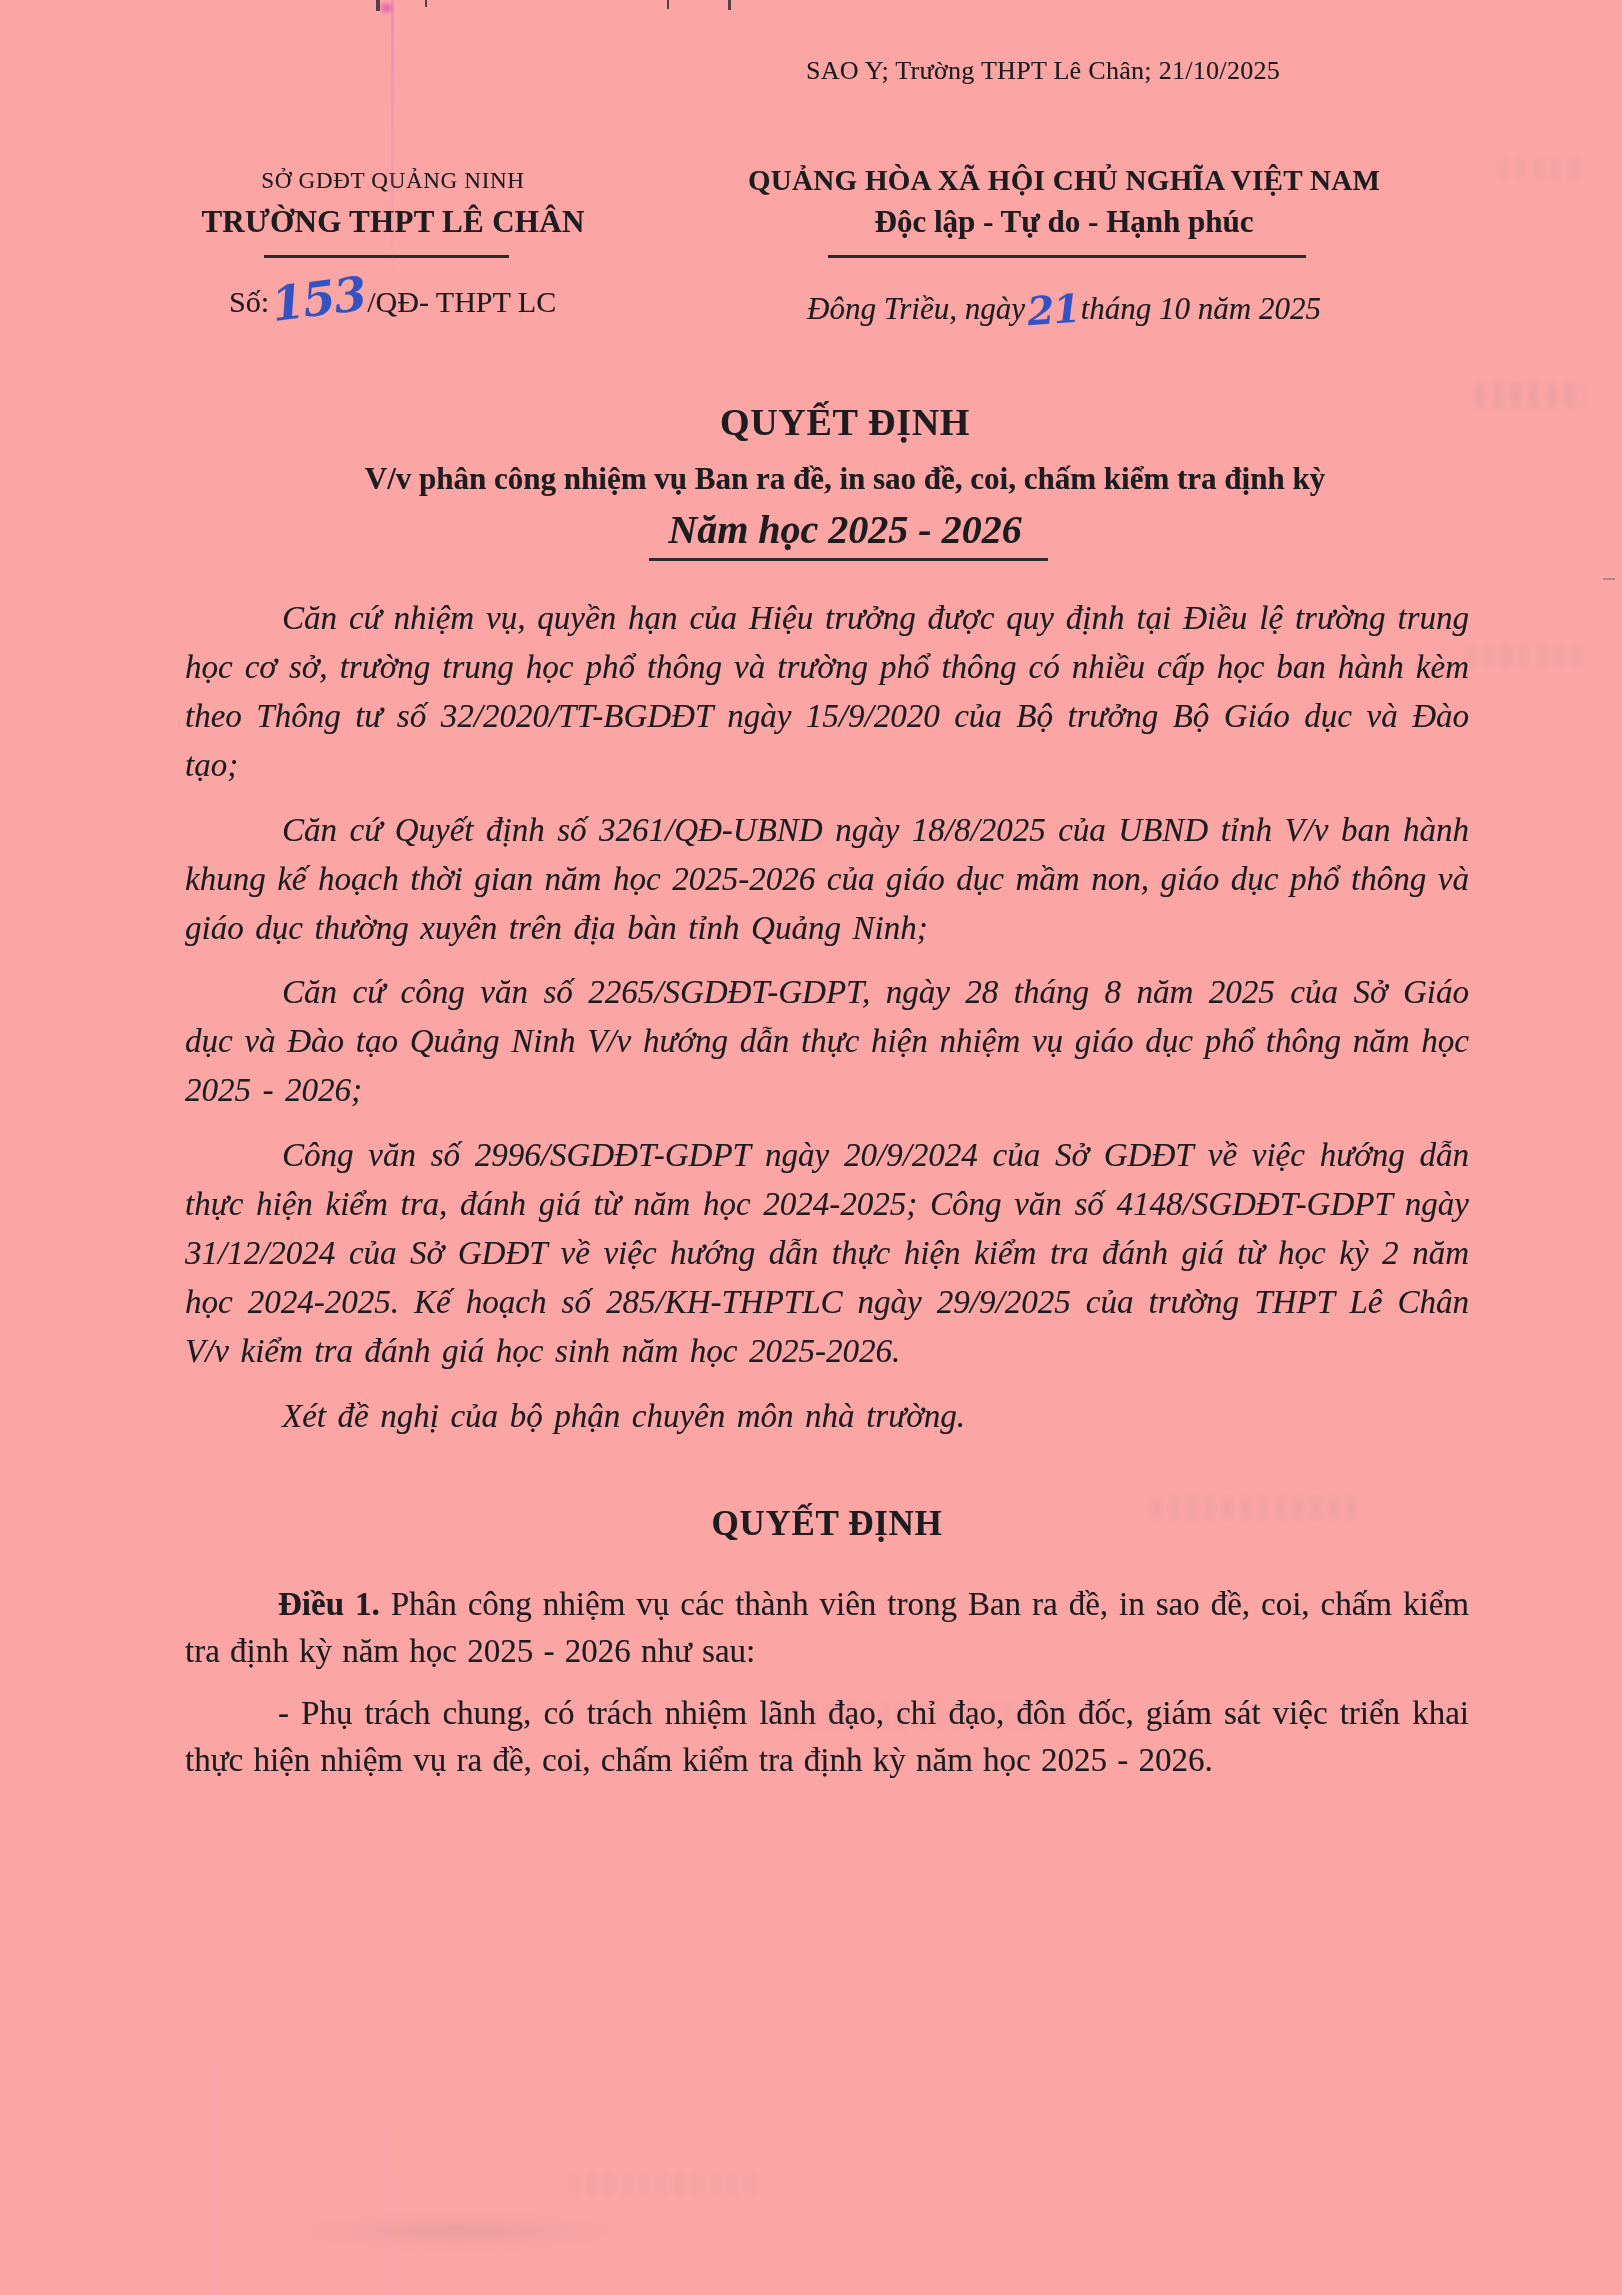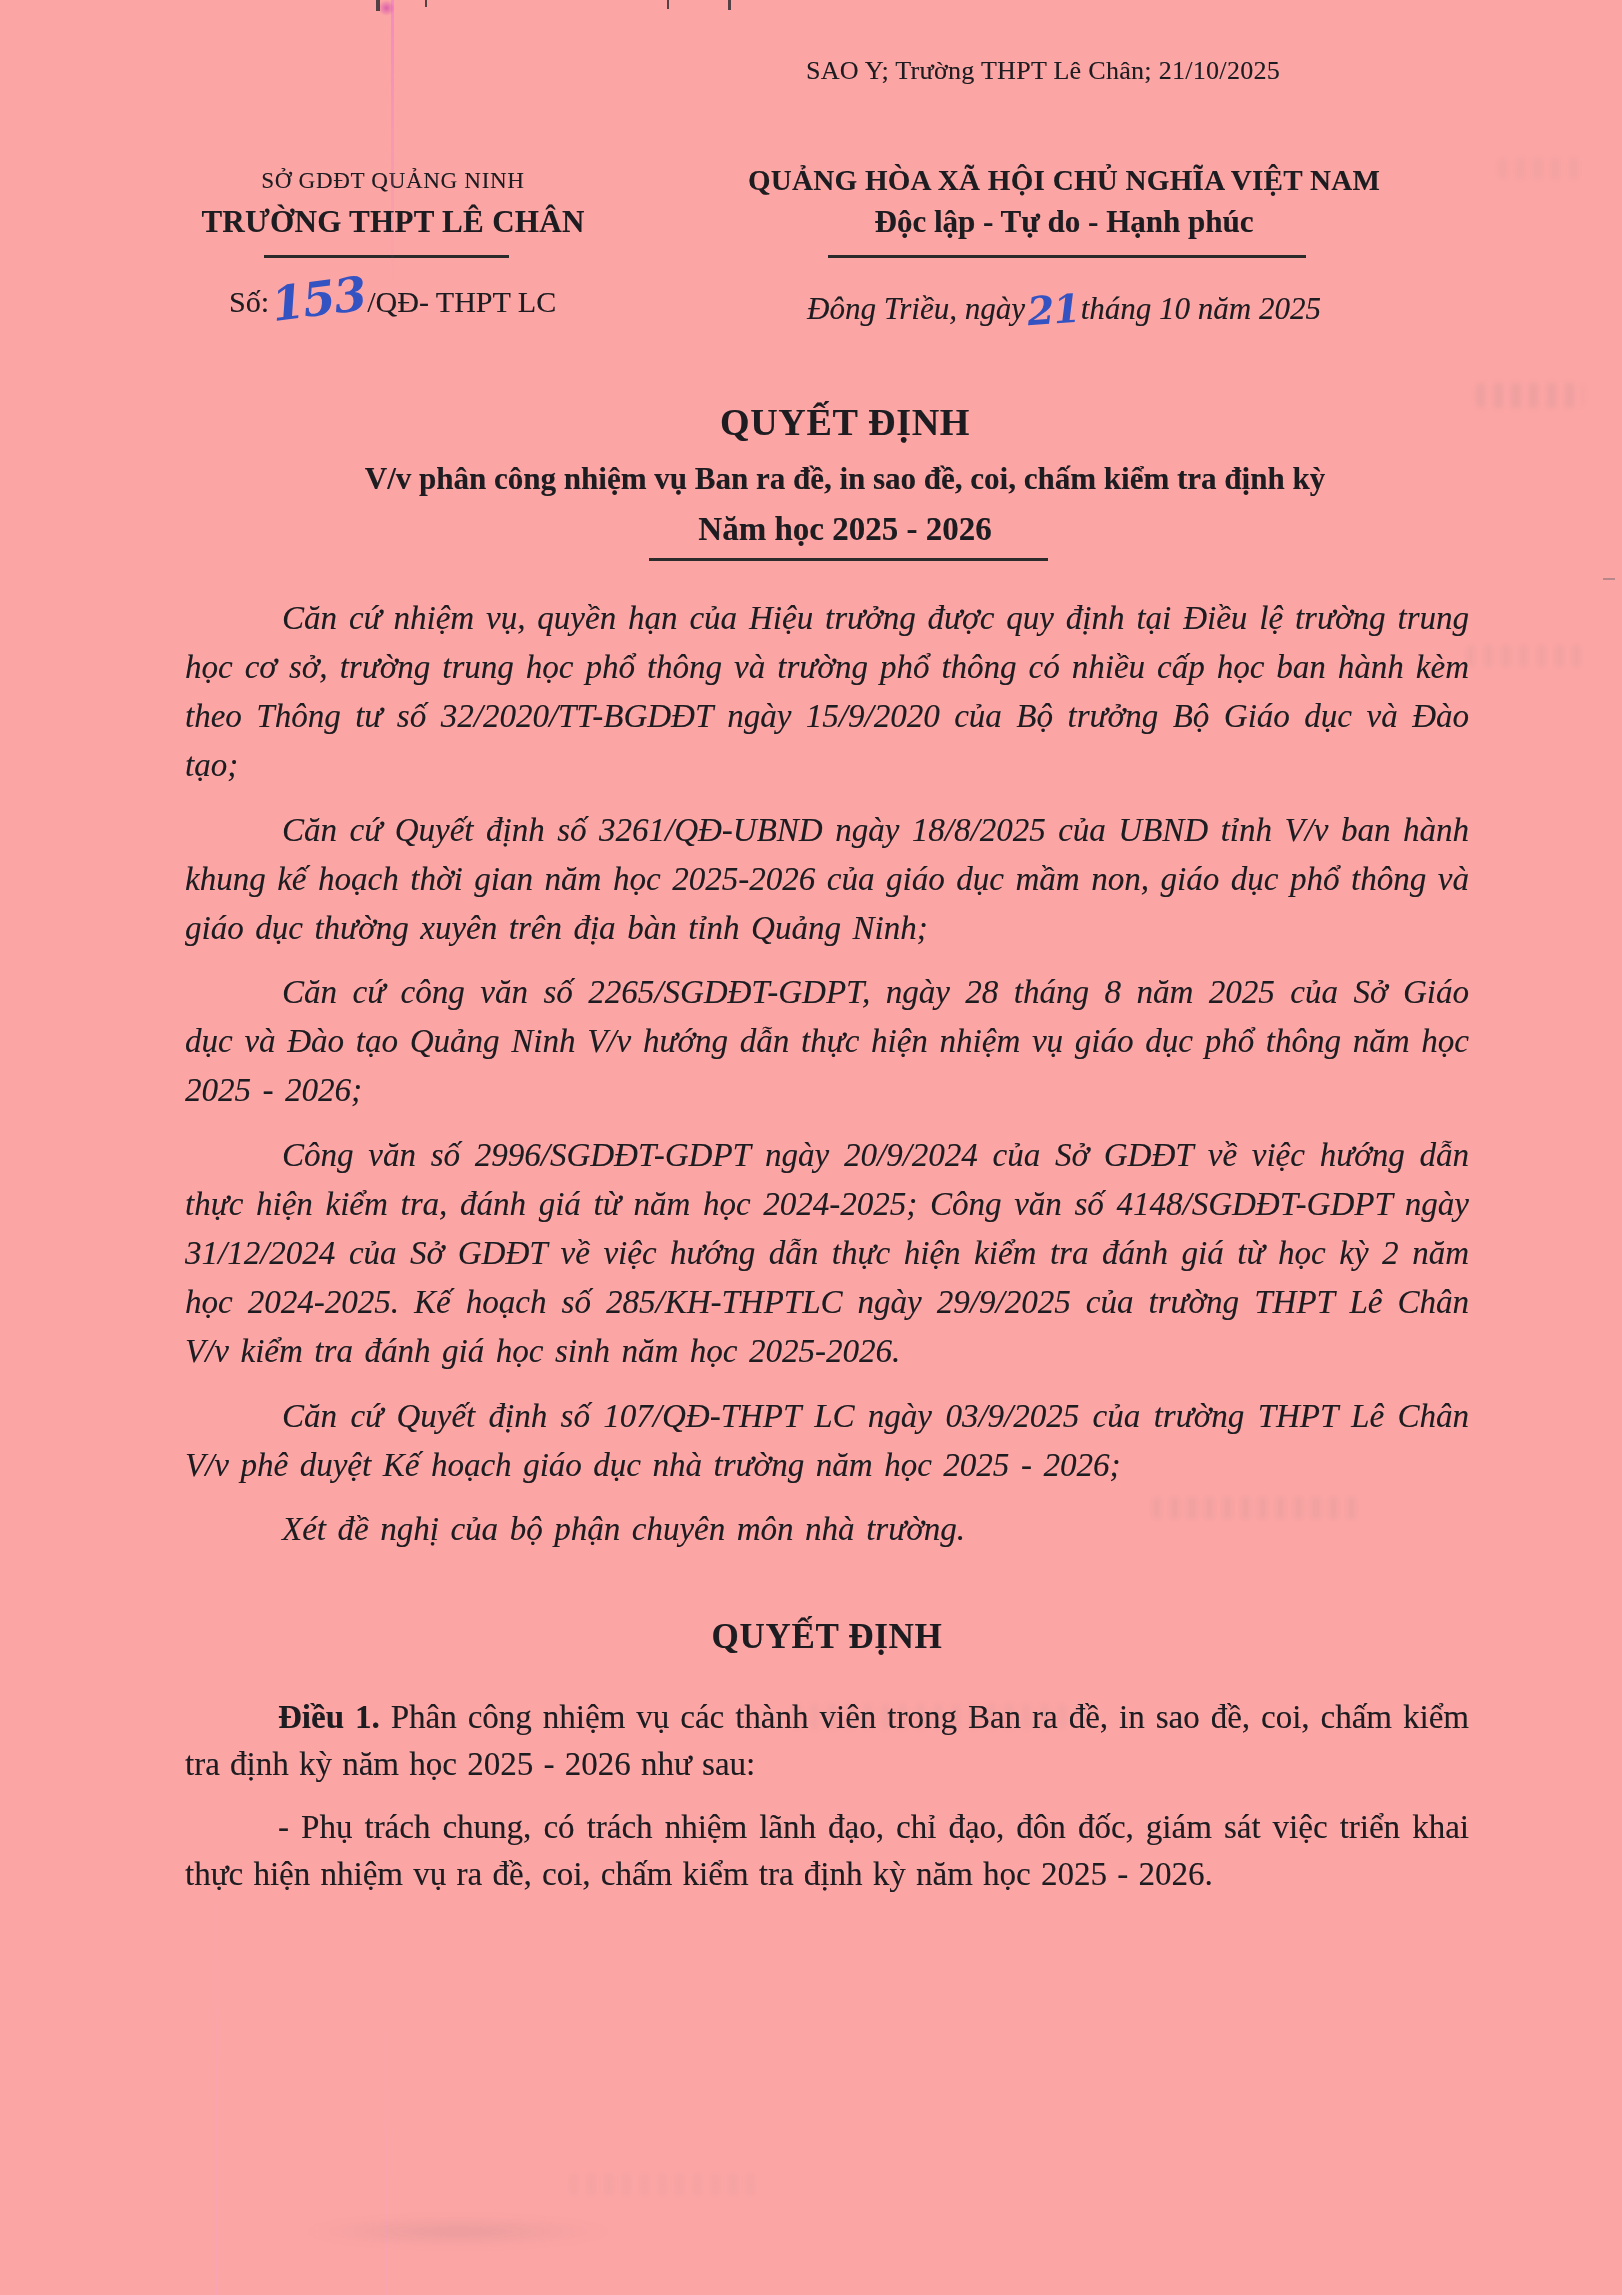--- a/index.html
+++ b/index.html
@@ -45,21 +45,21 @@
   }
   .hand-no{ font-size:47px; line-height:0;}
   .hand-day{ font-size:39px; line-height:0; transform:rotate(-4deg) translateY(4.6px);}
 
   
   .title1{ position:absolute; left:203px; top:399px; width:1284px; text-align:center;
            font-size:38px; font-weight:bold; line-height:47px; letter-spacing:0.7px;}
   .title2{ position:absolute; left:203px; top:459px; width:1284px; text-align:center;
            font-size:31px; font-weight:bold; line-height:39px; white-space:nowrap;}
   .title3{ position:absolute; left:203px; top:509px; width:1284px; text-align:center;
-           font-size:33px; font-weight:bold; line-height:41px;}
+           font-size:40px; font-weight:bold; line-height:41px;font-style:italic;}
 
   
   .bodyflow{ position:absolute; left:185px; top:594px; width:1284px; font-size:33px;}
   .pre{
     margin:0 0 15.7px 0; text-align:justify; text-indent:97px;
     font-style:italic; line-height:49px; word-spacing:3.3px;
   }
   .decide-heading{
     margin:59px 0 34px 0; text-align:center;
     font-size:35px; font-weight:bold; line-height:47px; letter-spacing:0.7px;
@@ -126,21 +126,20 @@
   <div class="title1 print">QUYẾT ĐỊNH</div>
   <div class="title2 print">V/v phân công nhiệm vụ Ban ra đề, in sao đề, coi, chấm kiểm tra định kỳ</div>
   <div class="title3 print">Năm học 2025 - 2026</div>
   <div class="rule rule-title"></div>
 
   <div class="bodyflow print">
     <p class="pre">Căn cứ nhiệm vụ, quyền hạn của Hiệu trưởng được quy định tại Điều lệ trường trung học cơ sở, trường trung học phổ thông và trường phổ thông có nhiều cấp học ban hành kèm theo Thông tư số 32/2020/TT-BGDĐT ngày 15/9/2020 của Bộ trưởng Bộ Giáo dục và Đào tạo;</p>
     <p class="pre">Căn cứ Quyết định số 3261/QĐ-UBND ngày 18/8/2025 của UBND tỉnh V/v ban hành khung kế hoạch thời gian năm học 2025-2026 của giáo dục mầm non, giáo dục phổ thông và giáo dục thường xuyên trên địa bàn tỉnh Quảng Ninh;</p>
     <p class="pre">Căn cứ công văn số 2265/SGDĐT-GDPT, ngày 28 tháng 8 năm 2025 của Sở Giáo dục và Đào tạo Quảng Ninh V/v hướng dẫn thực hiện nhiệm vụ giáo dục phổ thông năm học 2025 - 2026;</p>
     <p class="pre">Công văn số 2996/SGDĐT-GDPT ngày 20/9/2024 của Sở GDĐT về việc hướng dẫn thực hiện kiểm tra, đánh giá từ năm học 2024-2025; Công văn số 4148/SGDĐT-GDPT ngày 31/12/2024 của Sở GDĐT về việc hướng dẫn thực hiện kiểm tra đánh giá từ học kỳ 2 năm học 2024-2025. Kế hoạch số 285/KH-THPTLC ngày 29/9/2025 của trường THPT Lê Chân V/v kiểm tra đánh giá học sinh năm học 2025-2026.</p>
-    <p class="pre">Căn cứ Quyết định số 107/QĐ-THPT LC ngày 03/9/2025 của trường THPT Lê Chân V/v phê duyệt Kế hoạch giáo dục nhà trường năm học 2025 - 2026;</p>
     <p class="pre">Xét đề nghị của bộ phận chuyên môn nhà trường.</p>
 
     <div class="decide-heading">QUYẾT ĐỊNH</div>
 
     <p class="art">
       <b>Điều 1.</b><span> Phân công nhiệm vụ các thành viên trong Ban ra đề, in sao đề, coi, chấm kiểm tra định kỳ năm học 2025 - 2026 như sau:</span>
     </p>
     <p class="item-b">- Phụ trách chung, có trách nhiệm lãnh đạo, chỉ đạo, đôn đốc, giám sát việc triển khai thực hiện nhiệm vụ ra đề, coi, chấm kiểm tra định kỳ năm học 2025 - 2026.</p>
   </div>
 

